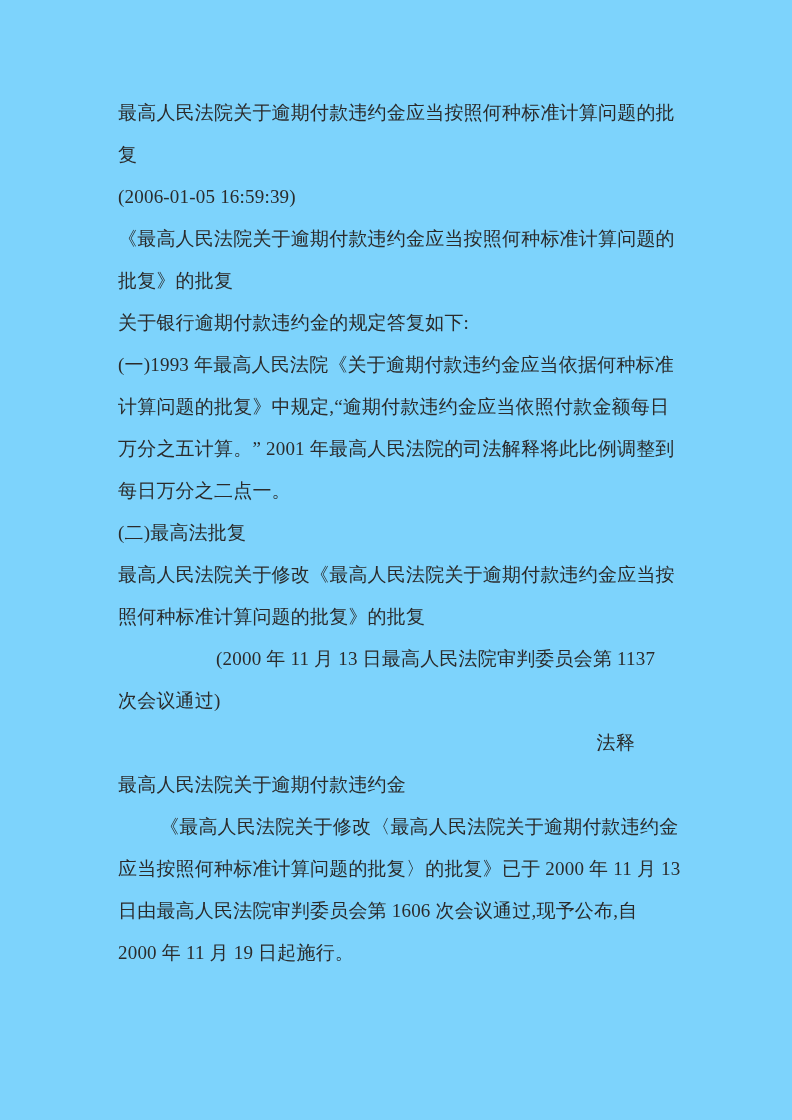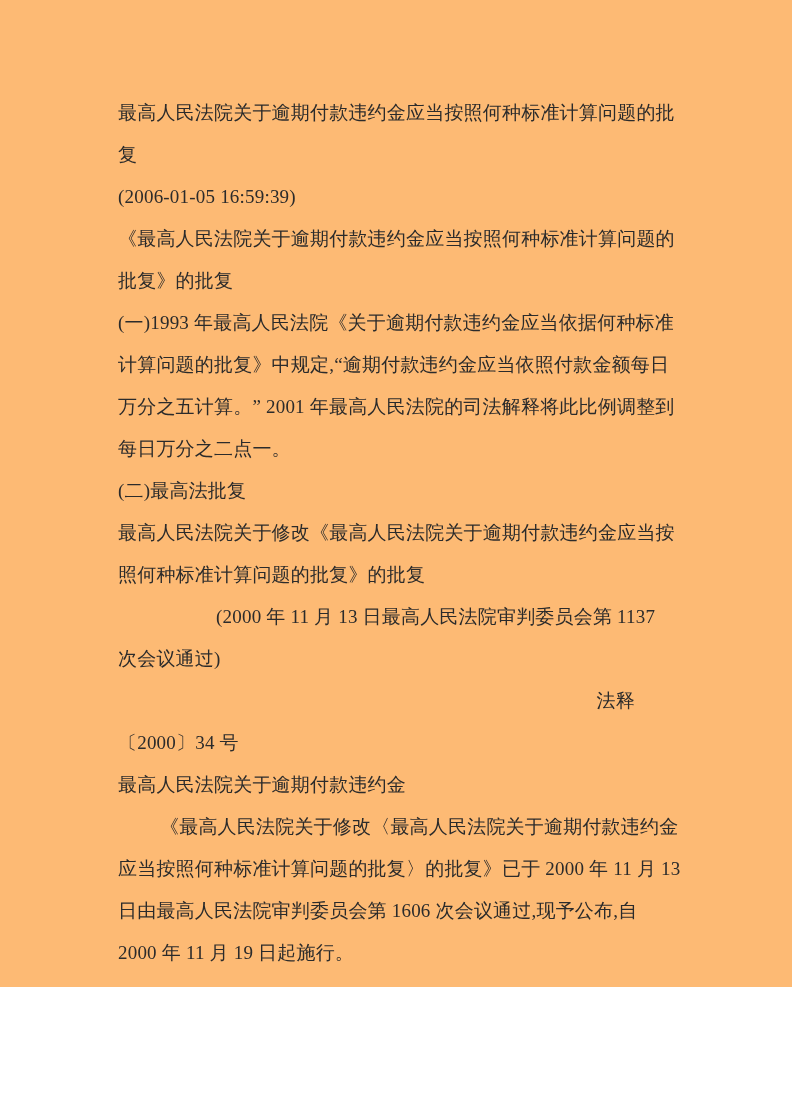--- a/index.html
+++ b/index.html
@@ -9,23 +9,23 @@
   }
   body {
     width: 792px;
     height: 1120px;
     overflow: hidden;
     font-family: "Liberation Serif", "DejaVu Serif", serif;
   }
   .page {
     box-sizing: border-box;
     width: 792px;
-    height: 987px;
+    height: 1120px;
     padding: 92px 117px 0 118px;
-    background: #fdba74;
+    background: #7dd3fc;
   }
   .line {
     height: 42px;
     line-height: 42px;
     font-size: 19px;
     letter-spacing: 0.2px;
     color: #2b2b2b;
     white-space: pre;
     text-align: left;
   }
@@ -35,29 +35,29 @@
 </style>
 </head>
 <body>
 
 <div class="page">
   <div class="line">最高人民法院关于逾期付款违约金应当按照何种标准计算问题的批</div>
   <div class="line">复</div>
   <div class="line">(2006-01-05 16:59:39)</div>
   <div class="line">《最高人民法院关于逾期付款违约金应当按照何种标准计算问题的</div>
   <div class="line">批复》的批复</div>
+  <div class="line">关于银行逾期付款违约金的规定答复如下:</div>
   <div class="line">(一)1993 年最高人民法院《关于逾期付款违约金应当依据何种标准</div>
   <div class="line">计算问题的批复》中规定,“逾期付款违约金应当依照付款金额每日</div>
   <div class="line">万分之五计算。” 2001 年最高人民法院的司法解释将此比例调整到</div>
   <div class="line">每日万分之二点一。</div>
   <div class="line">(二)最高法批复</div>
   <div class="line">最高人民法院关于修改《最高人民法院关于逾期付款违约金应当按</div>
   <div class="line">照何种标准计算问题的批复》的批复</div>
   <div class="line indent-large">(2000 年 11 月 13 日最高人民法院审判委员会第 1137</div>
   <div class="line">次会议通过)</div>
   <div class="line align-right">法释</div>
-  <div class="line">〔2000〕34 号</div>
   <div class="line">最高人民法院关于逾期付款违约金</div>
   <div class="line indent-small">《最高人民法院关于修改〈最高人民法院关于逾期付款违约金</div>
   <div class="line">应当按照何种标准计算问题的批复〉的批复》已于 2000 年 11 月 13</div>
   <div class="line">日由最高人民法院审判委员会第 1606 次会议通过,现予公布,自</div>
   <div class="line">2000 年 11 月 19 日起施行。</div>
 </div>
 
 </body></html>

